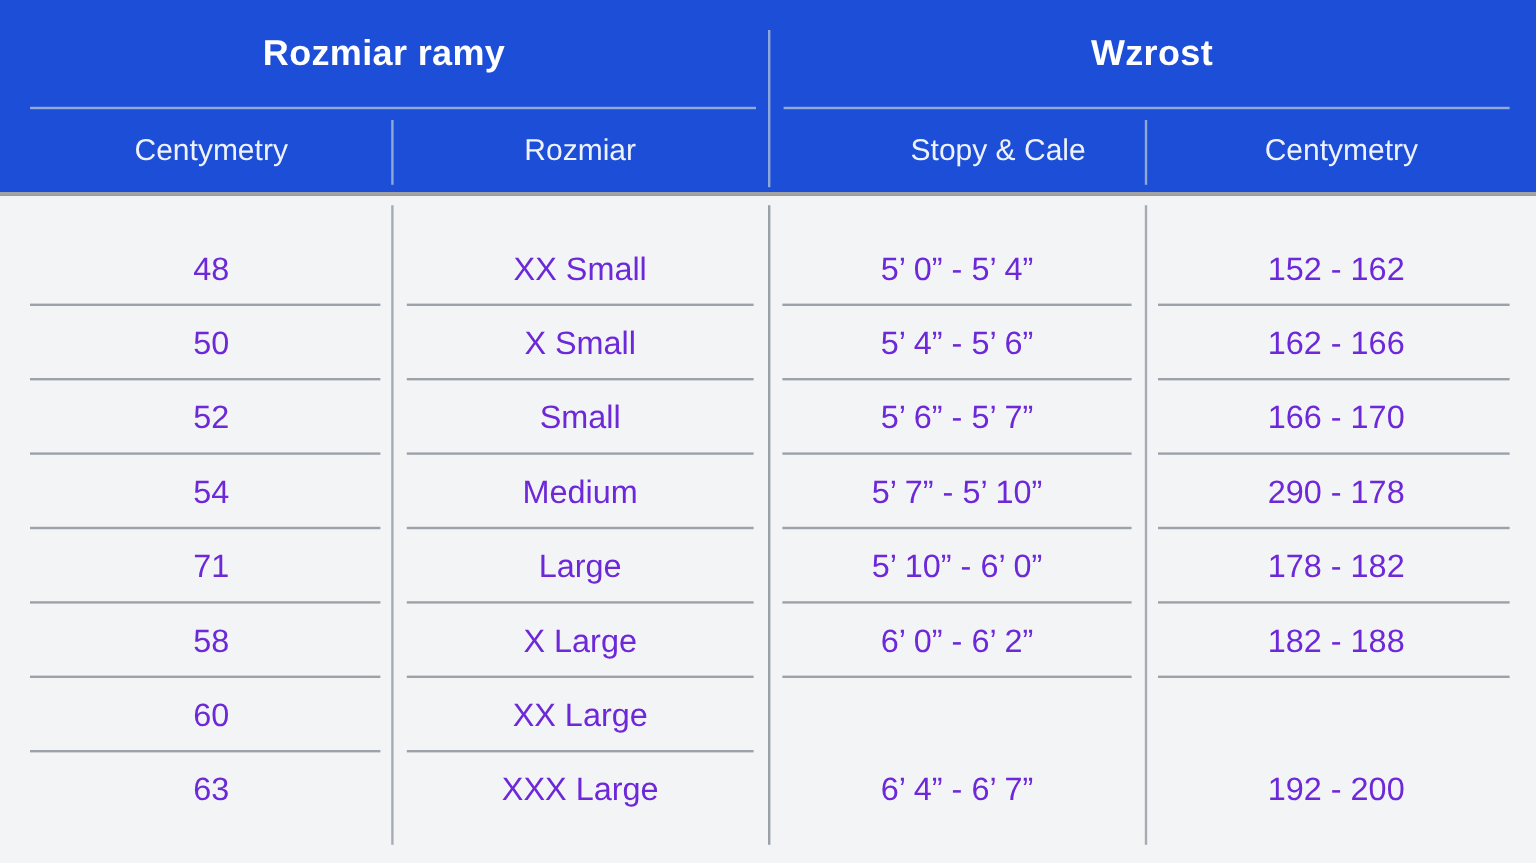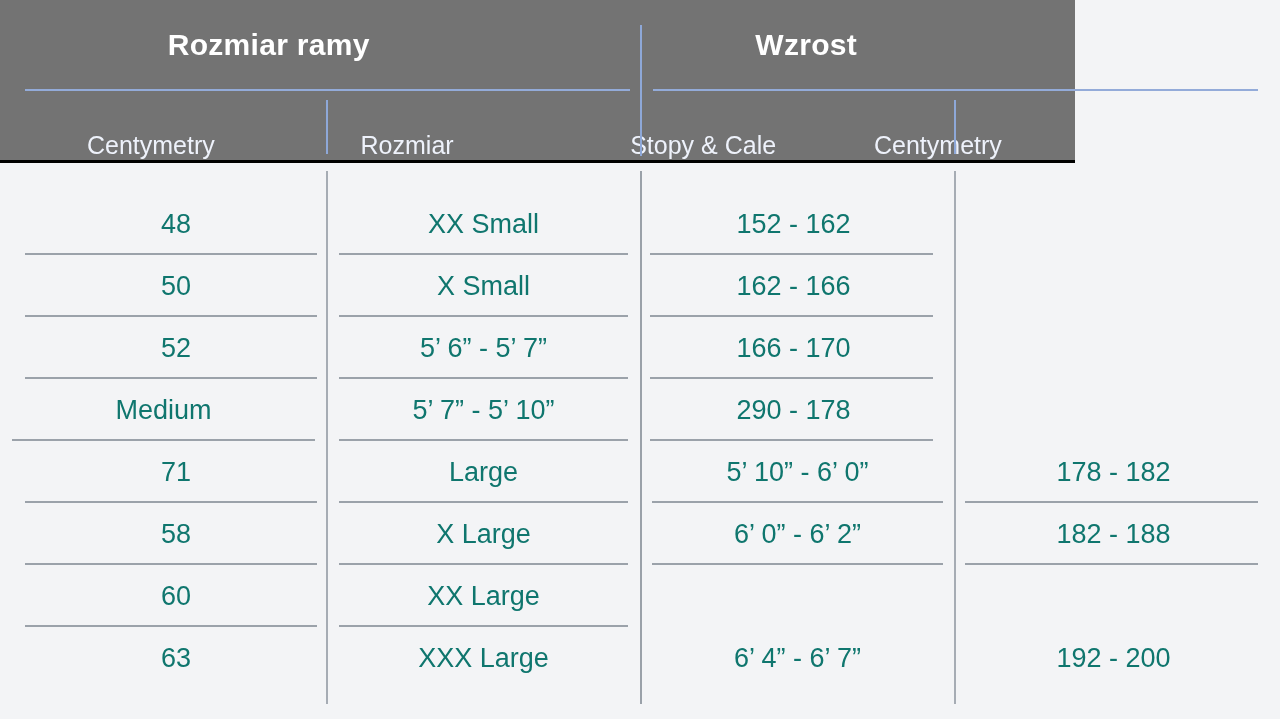--- a/index.html
+++ b/index.html
@@ -9,24 +9,24 @@
     height: 719px;
     background: #f3f4f6;
     font-family: "Liberation Sans", sans-serif;
     overflow: hidden;
   }
 
   
   .header {
     position: absolute;
     top: 0; left: 0;
-    width: 1075px;
+    width: 1280px;
     height: 160px;
-    background: #737373;
-    border-bottom: 3px solid #000000;
+    background: #1d4ed8;
+    border-bottom: 3px solid #a3a3a3;
     display: flex;
   }
   .header-group {
     width: 640px;
     position: relative;
   }
   .group-title {
     position: absolute;
     top: 0; left: 0; right: 0;
     height: 90px;
@@ -36,21 +36,20 @@
     color: #ffffff;
     font-weight: 700;
     font-size: 30px;
     letter-spacing: 0.3px;
   }
   .subheader-row {
     position: absolute;
     top: 90px; left: 0; right: 0;
     height: 70px;
     display: flex;
-    align-items: flex-end;
   }
   .subheader-cell {
     display: flex;
     align-items: center;
     justify-content: center;
     color: #eef2fb;
     font-size: 25px;
     box-sizing: border-box;
   }
   .g1 .subheader-cell:nth-child(1) { width: 327px; padding-left: 25px; }
@@ -103,21 +102,21 @@
     display: grid;
     grid-template-columns: 327px 313px 315px 325px;
     height: 62px;
   }
   .cell {
     position: relative;
     display: flex;
     align-items: center;
     justify-content: center;
     font-size: 27px;
-    color: #0f766e;
+    color: #6d28d9;
     box-sizing: border-box;
     white-space: nowrap;
   }
   .cell.c1 { padding-left: 25px; }
   .cell.c4 { padding-right: 8px; }
 
   .row:not(:last-child) .cell::after {
     content: "";
     position: absolute;
     bottom: 0;
@@ -159,36 +158,40 @@
   <div class="body">
     <div class="body-vline v1"></div>
     <div class="body-vline v2"></div>
     <div class="body-vline v3"></div>
 
     <div class="rows">
 
       <div class="row">
         <div class="cell c1">48</div>
         <div class="cell c2">XX Small</div>
+        <div class="cell c3">5’ 0” - 5’ 4”</div>
         <div class="cell c4">152 - 162</div>
       </div>
 
       <div class="row">
         <div class="cell c1">50</div>
         <div class="cell c2">X Small</div>
+        <div class="cell c3">5’ 4” - 5’ 6”</div>
         <div class="cell c4">162 - 166</div>
       </div>
 
       <div class="row">
         <div class="cell c1">52</div>
+        <div class="cell c2">Small</div>
         <div class="cell c3">5’ 6” - 5’ 7”</div>
         <div class="cell c4">166 - 170</div>
       </div>
 
       <div class="row">
+        <div class="cell c1">54</div>
         <div class="cell c2">Medium</div>
         <div class="cell c3">5’ 7” - 5’ 10”</div>
         <div class="cell c4">290 - 178</div>
       </div>
 
       <div class="row">
         <div class="cell c1">71</div>
         <div class="cell c2">Large</div>
         <div class="cell c3">5’ 10” - 6’ 0”</div>
         <div class="cell c4">178 - 182</div>

